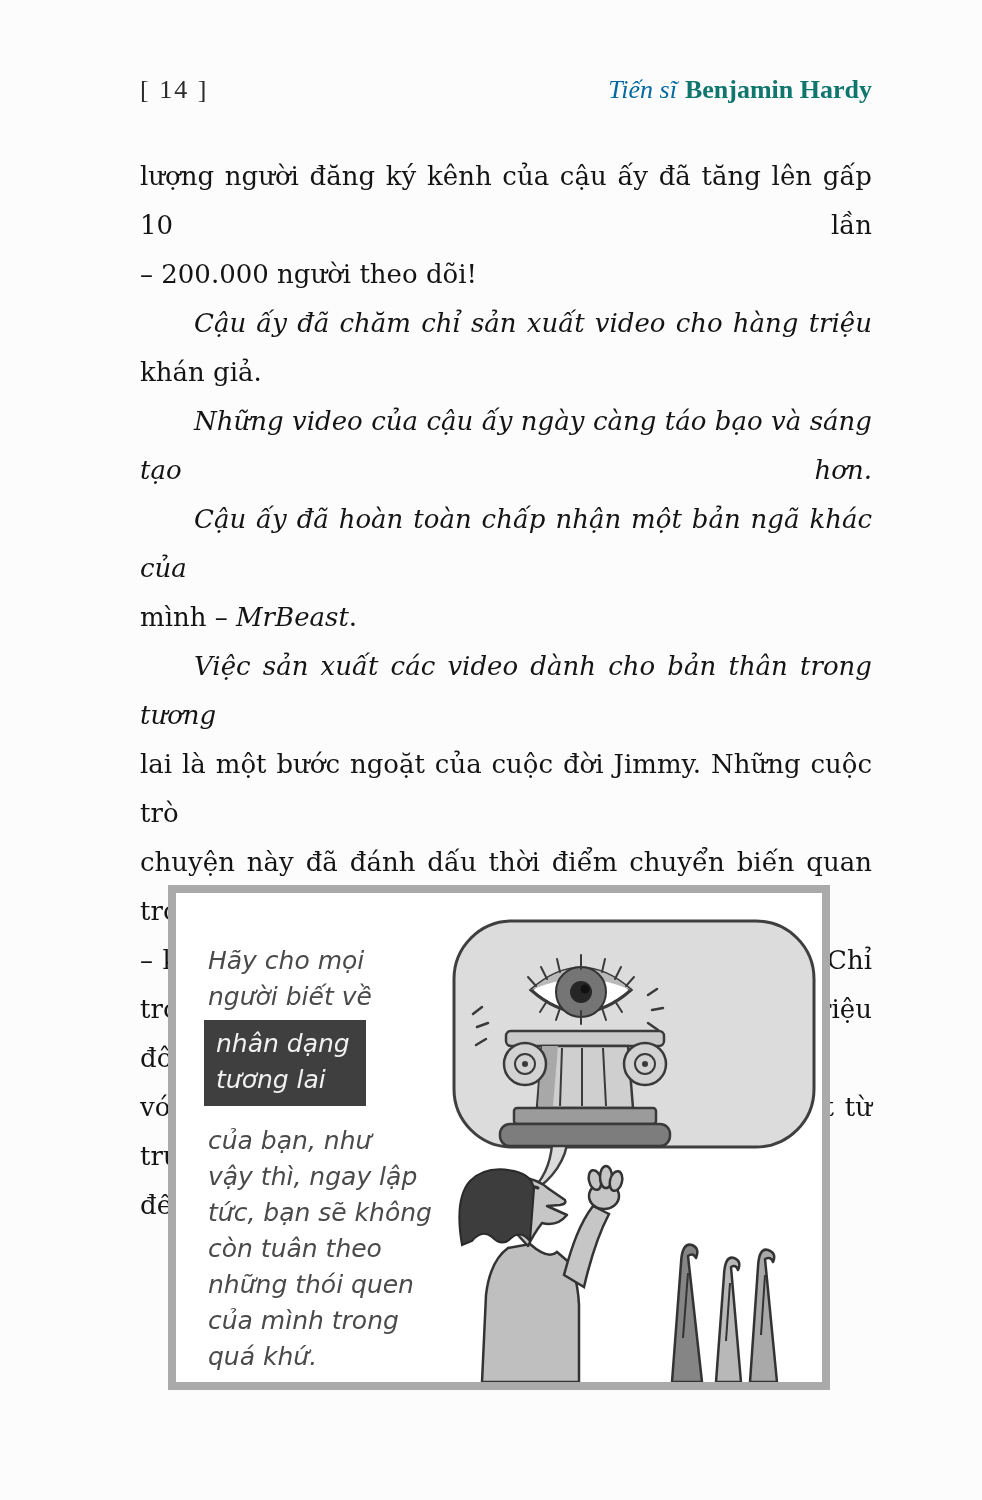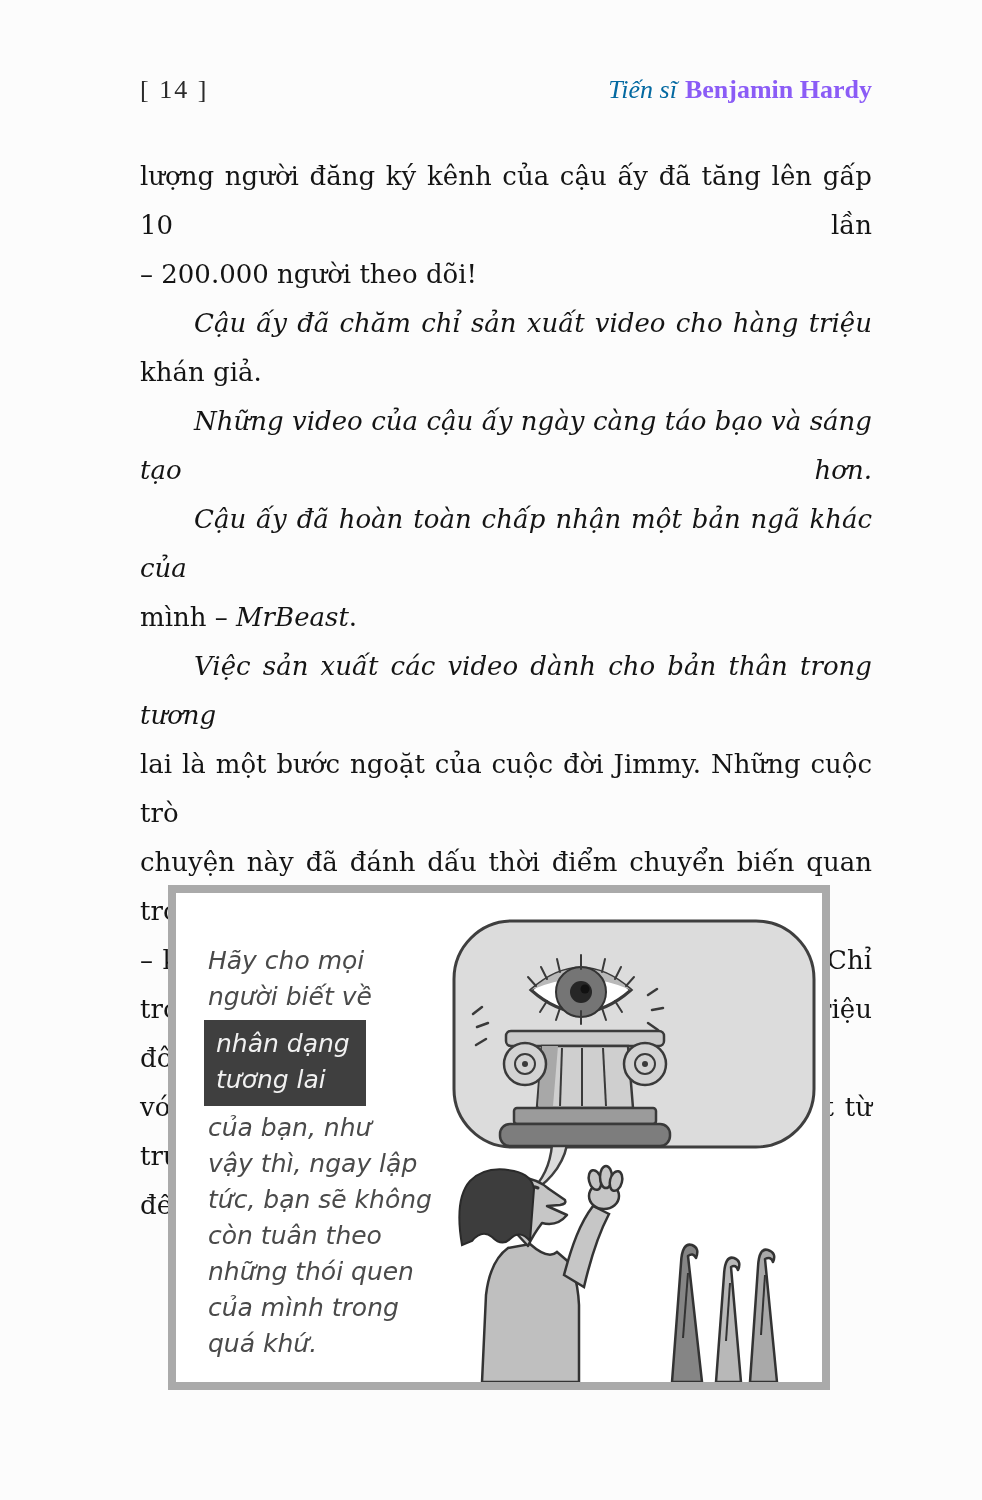--- a/index.html
+++ b/index.html
@@ -14,21 +14,21 @@
 
   
   .header {
     position: absolute; left: 140px; right: 110px; top: 75px;
     display: flex; justify-content: space-between; align-items: baseline;
     font-family: Liberation Serif, serif;
     font-size: 26px; color: #2b2b2b;
   }
   .page-number { letter-spacing: 2px; }
   .author-prefix { font-style: italic; font-weight: 400; color: #0369a1; margin-right: 8px; }
-  .author-name { font-weight: bold; color: #8b5cf6; }
+  .author-name { font-weight: bold; color: #0f766e; }
 
   
   .bodytext {
     position: absolute; left: 140px; top: 152px; width: 732px;
     font-size: 26px; line-height: 49px; color: #141414;
   }
   .line { text-align: justify; text-align-last: justify; white-space: normal; }
   .line.last { text-align-last: left; }
   .line.indent { text-indent: 54px; font-style: italic; }
   .italic { font-style: italic; }
@@ -44,21 +44,21 @@
 
   .caption {
     position: absolute; left: 32px; top: 50px; width: 240px;
     font-family: "DejaVu Sans", "Liberation Sans", sans-serif;
     font-style: italic; font-size: 25px; line-height: 36px;
     color: #4a4a4a; white-space: nowrap;
   }
   .caption-highlight {
     display: inline-block;
     background: #3f3f3f; color: #f1f1f1;
-    padding: 6px 16px 8px 12px; margin: 5px 0 4px -4px;
+    padding: 6px 16px 8px 12px; margin: 5px 0 17px -4px;
   }
 </style>
 </head>
 <body>
 
 <div class="header">
   <span class="page-number">[ 14 ]</span>
   <span>
     <span class="author-prefix">Tiến sĩ</span><span class="author-name">Benjamin Hardy</span>
   </span>

